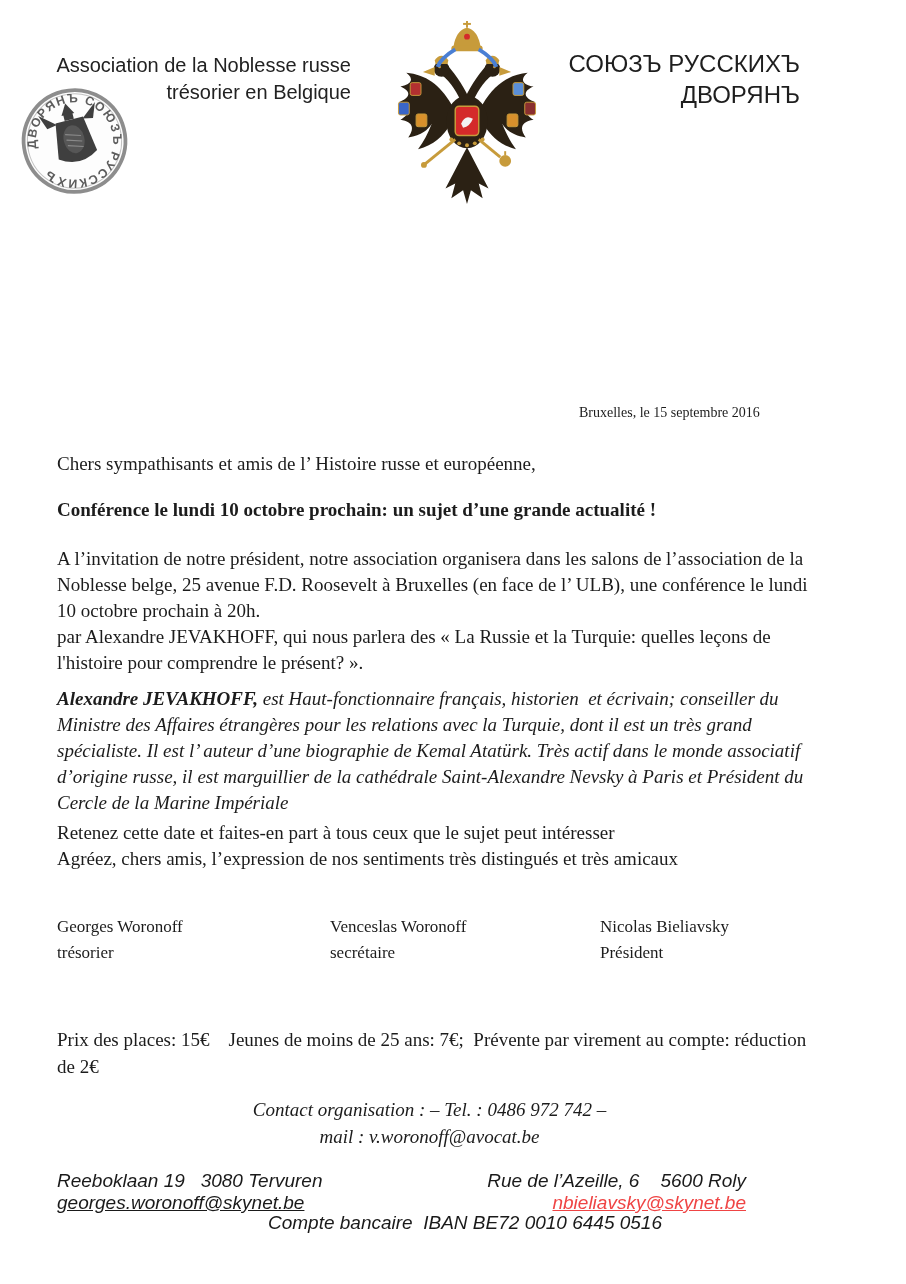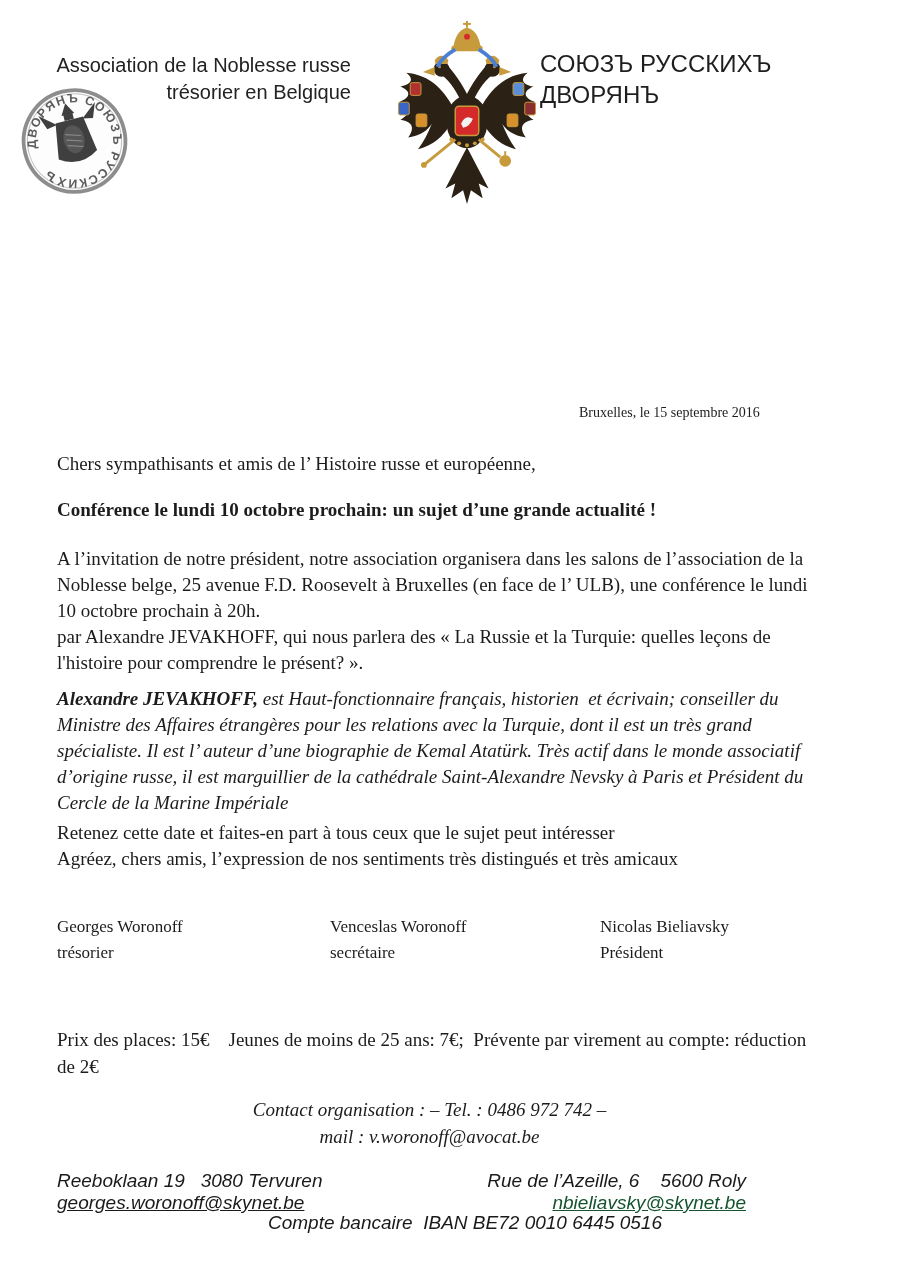--- a/index.html
+++ b/index.html
@@ -19,21 +19,21 @@
     left:55px;top:52px;width:296px;
     font-family:"Liberation Sans",sans-serif;
     font-size:20px;line-height:27px;
     text-align:right;color:#222;
   }
   .eagle{left:388px;top:20px;width:158px;height:186px;}
   .org-ru{
     left:540px;top:48px;width:260px;
     font-family:"Liberation Sans",sans-serif;
     font-size:24px;line-height:31px;
-    color:#1e1e1e;
+    text-align:right;color:#1e1e1e;
   }
   
   .date{left:563px;top:405px;font-size:14px;margin-left:16px;}
   .greeting{left:57px;top:453px;font-size:19px;}
   .subject{left:57px;top:499px;font-size:19px;font-weight:bold;}
   .para{left:57px;font-size:19px;line-height:26px;}
   .p1{top:546px;}
   .bio{top:686px;font-style:italic;}
   .bio .lead{font-weight:bold;}
   .closing{top:820px;}
@@ -47,21 +47,21 @@
   }
   
   .footer{
     font-family:"Liberation Sans",sans-serif;
     font-style:italic;font-size:19px;line-height:22px;color:#1a1a1a;
   }
   .footer-left{left:57px;top:1170px;}
   .footer-right{right:160px;top:1170px;text-align:right;}
   .footer-bank{left:268px;top:1212px;}
   a.email-black{color:#1a1a1a;text-decoration:underline;cursor:pointer;}
-  a.email-blue{color:#14532d;text-decoration:underline;cursor:pointer;}
+  a.email-blue{color:#ef4444;text-decoration:underline;cursor:pointer;}
 </style>
 </head>
 <body>
 
 <div class="page">
 
   <div class="abs seal">
     <svg viewBox="0 0 120 130" width="113" height="126">
       <g transform="rotate(-14 60 65)">
         <circle cx="60" cy="65" r="54" fill="#fdfdfd" stroke="#8d8d8d" stroke-width="4"></circle>

